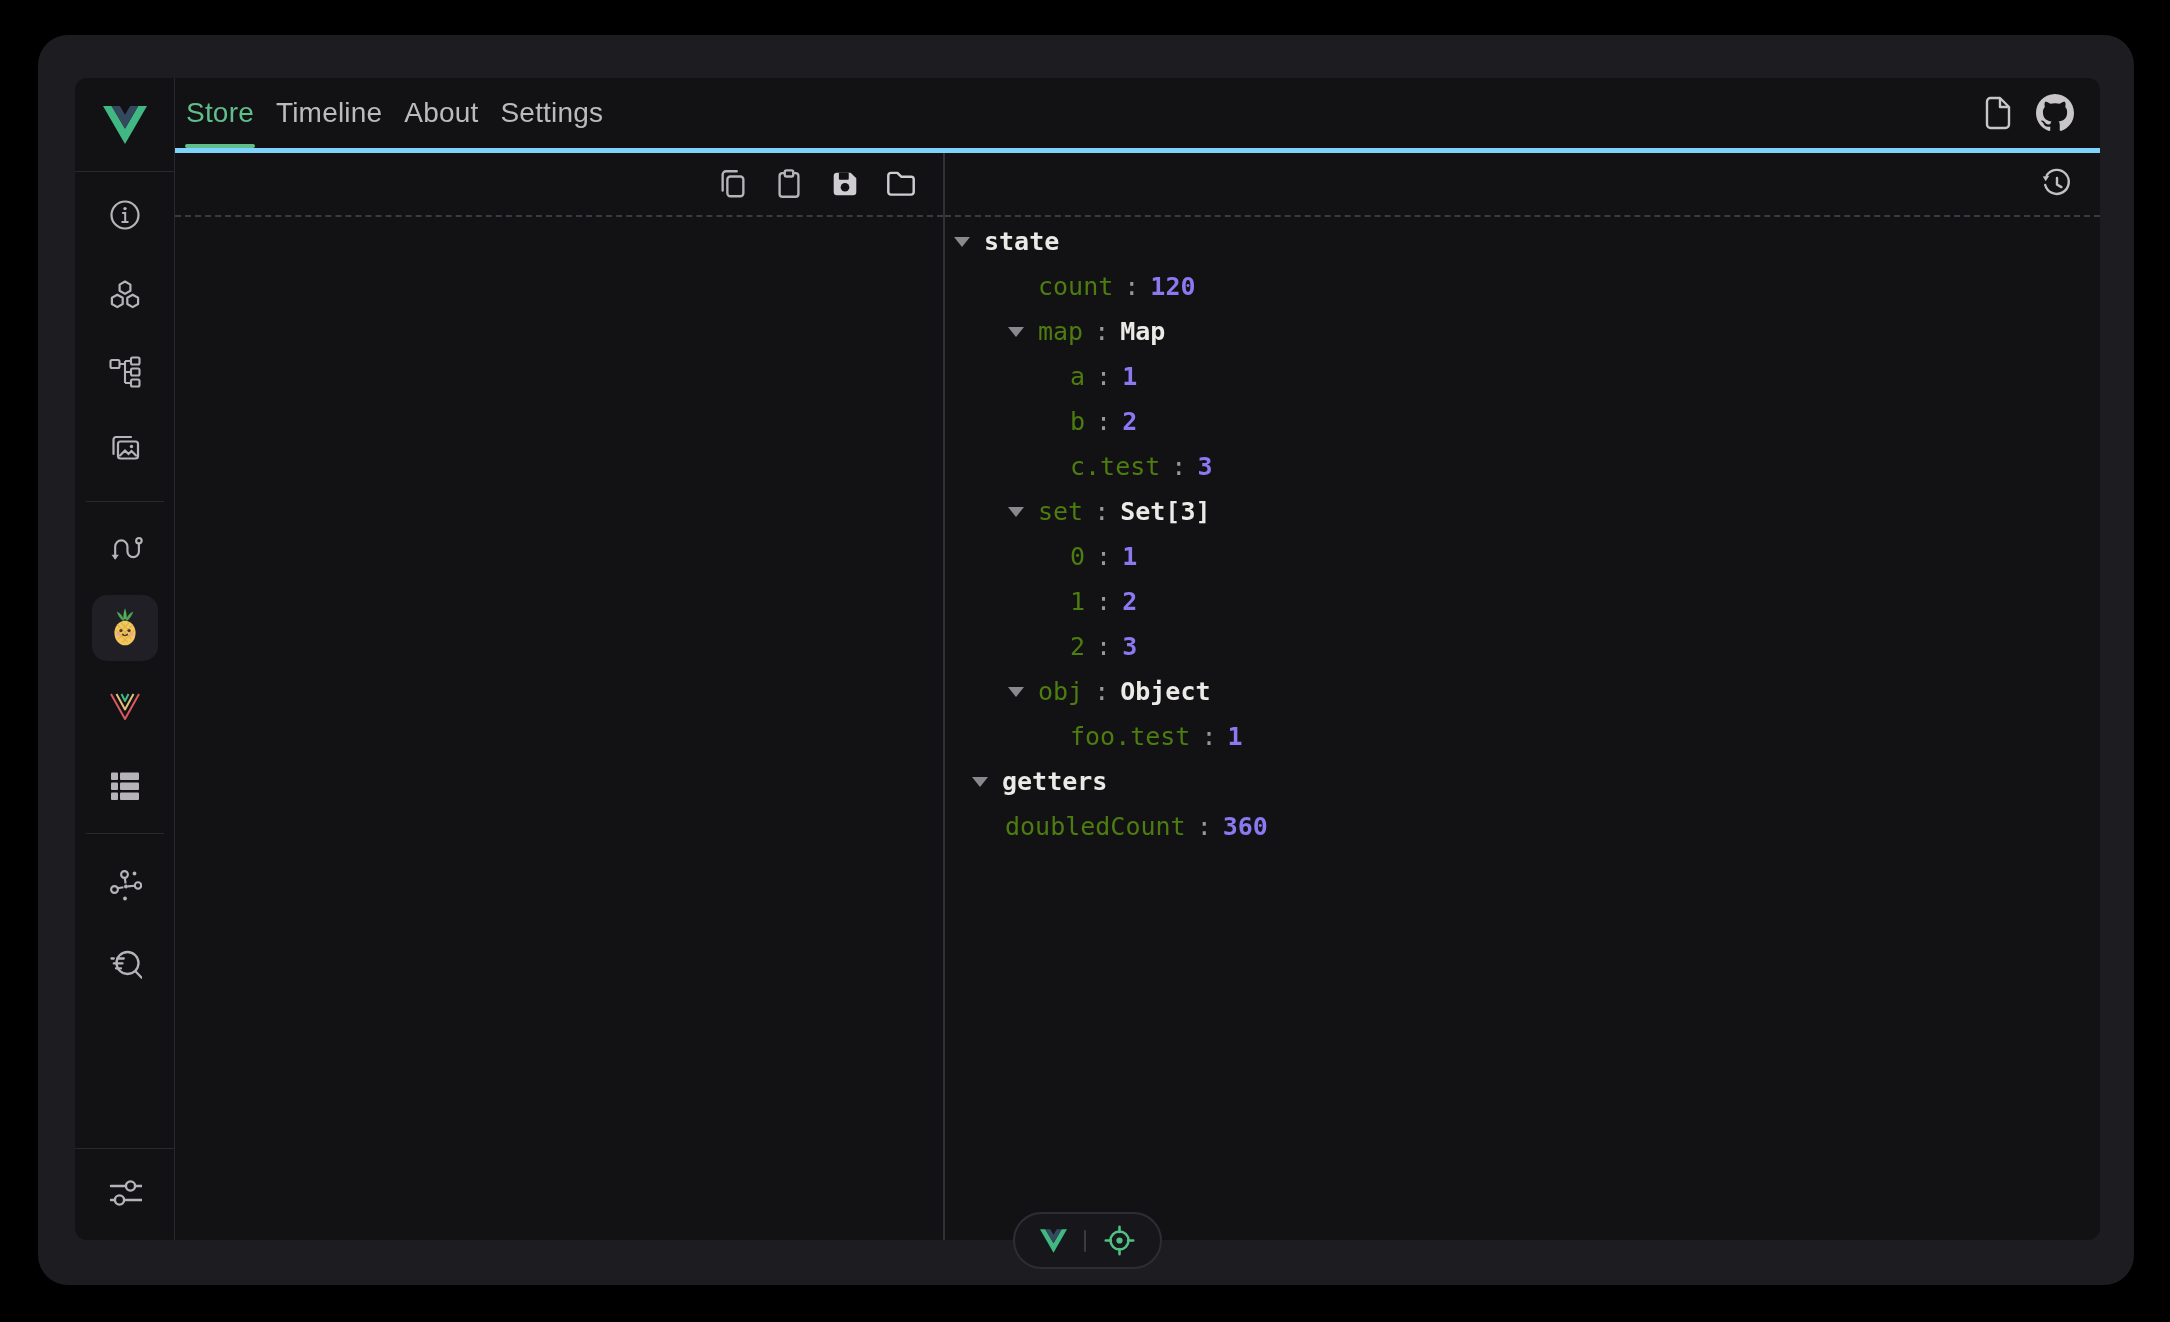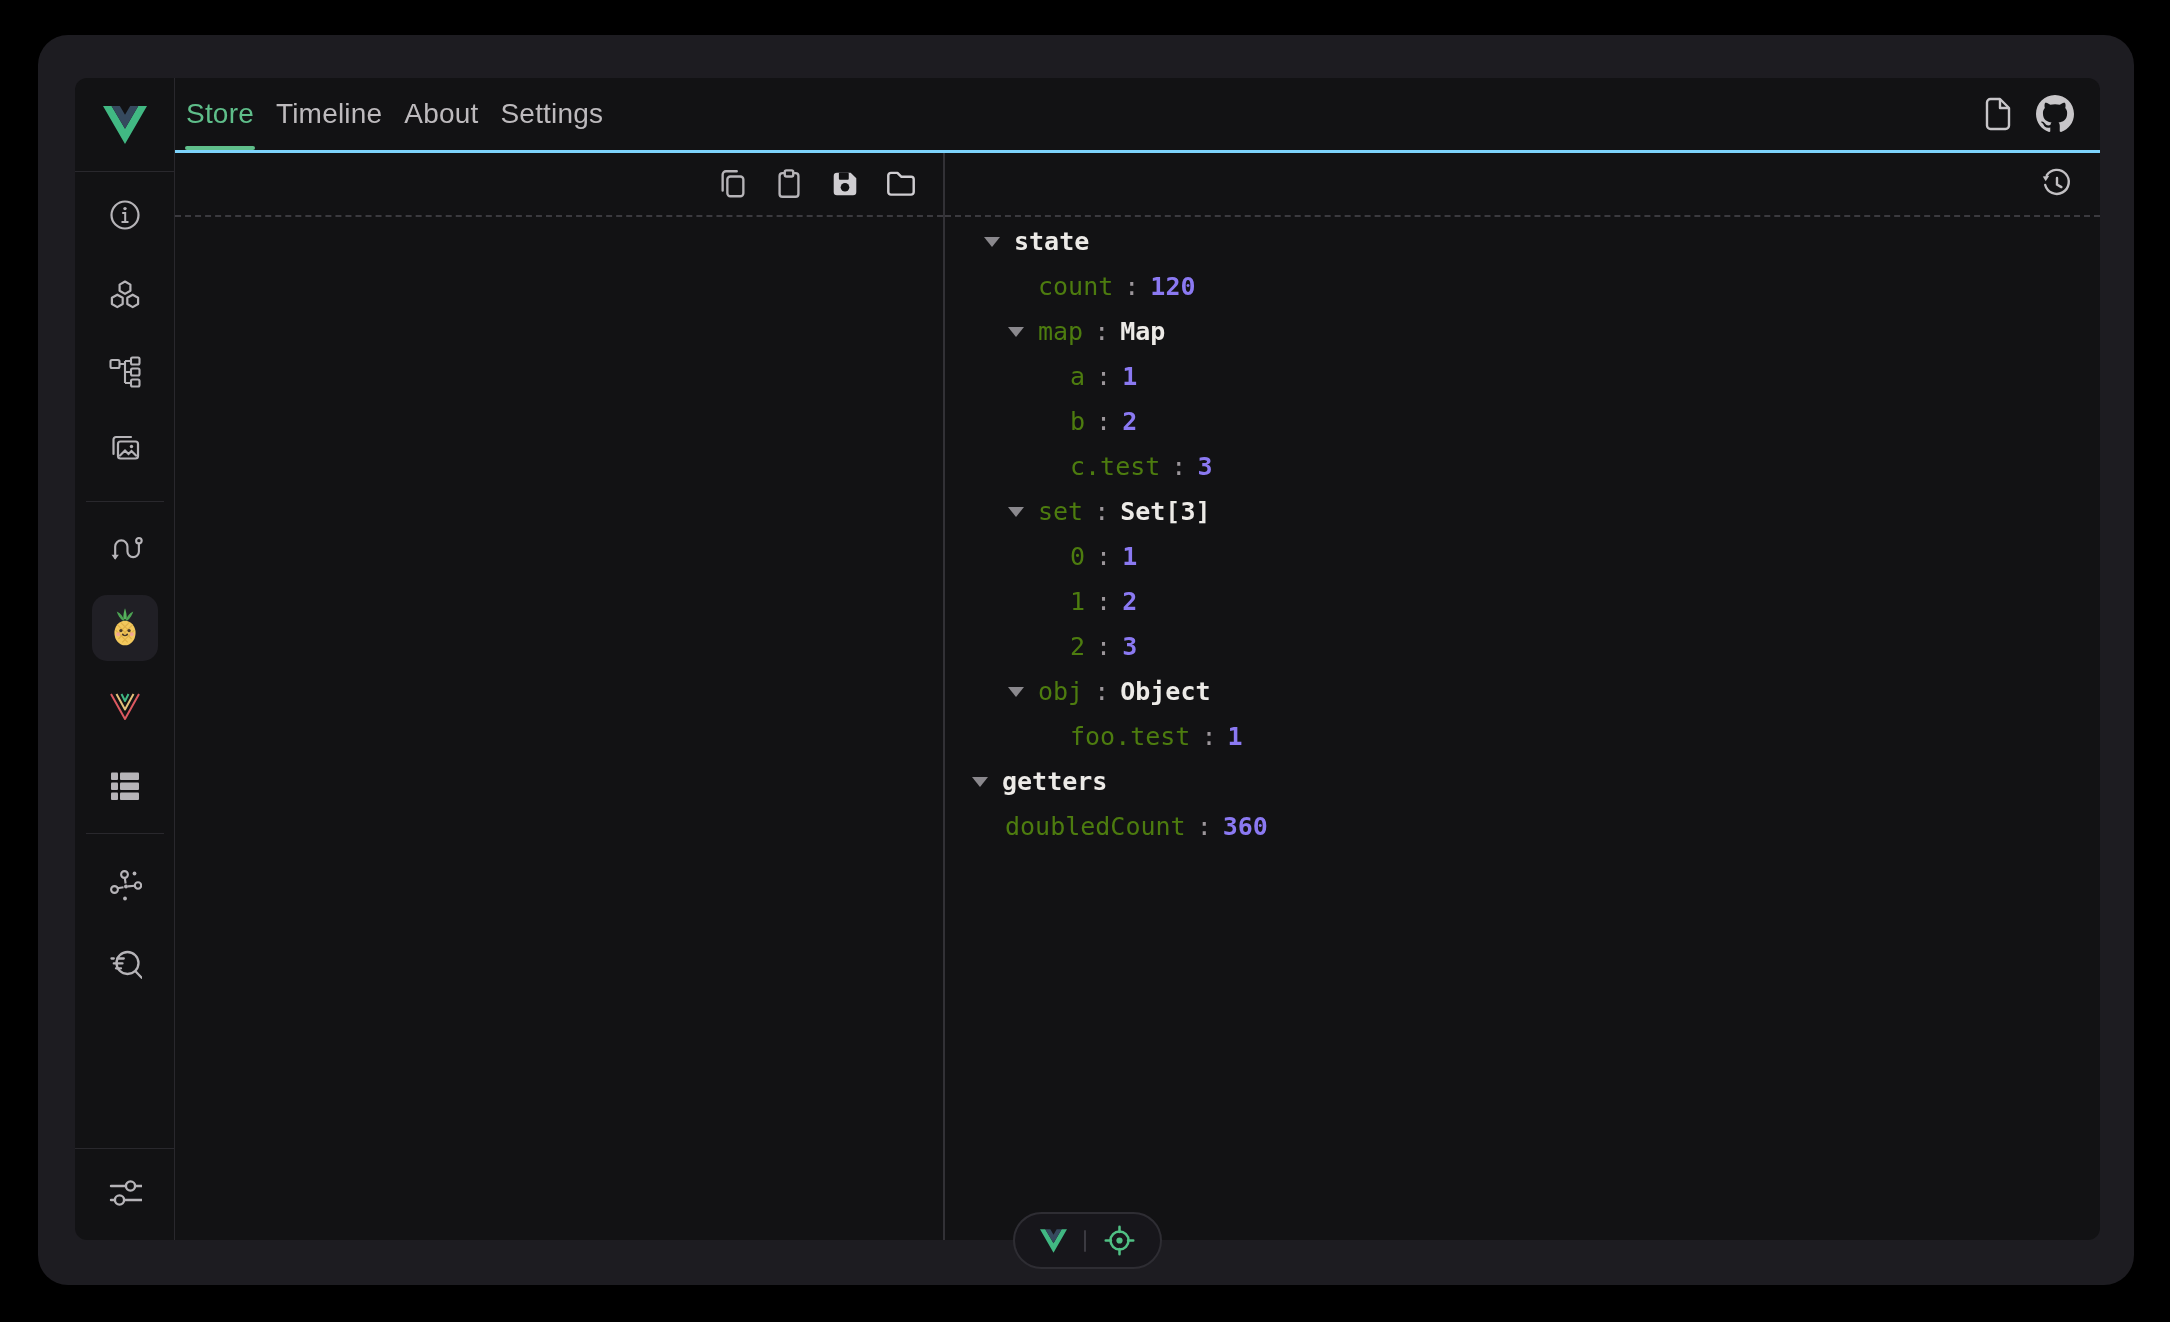--- a/index.html
+++ b/index.html
@@ -18,21 +18,21 @@
   .side-btn { position:absolute; left:50%; transform:translate(-50%,-50%); width:56px; height:56px;
               display:flex; align-items:center; justify-content:center; color:#B6B4B8;
               border-radius:12px; cursor:pointer; background:transparent; border:none; }
   .side-btn.active { background:#201F25; width:66px; height:66px; border-radius:15px; }
   .side-hr { position:absolute; left:50%; transform:translateX(-50%); width:78px; height:0;
              border-top:1px solid #29282D; }
   .side-bottom-hr { position:absolute; left:0; top:1070px; width:100%; height:0; border-top:1px solid #29282D; }
 
   
   .topbar { position:absolute; left:100px; top:0; width:1925px; height:75px;
-            border-bottom:3px solid #7dd3fc; display:flex; align-items:stretch; }
+            border-bottom:5px solid #7dd3fc; display:flex; align-items:stretch; }
   .tabs { display:flex; align-items:stretch; }
   .tab { position:relative; display:flex; align-items:center; padding:0 11px; font-size:28px;
          color:#BDBABD; cursor:pointer; letter-spacing:.2px; }
   .tab.active { color:#5FBE8A; }
   .tab.active::after { content:""; position:absolute; left:10px; right:10px; bottom:0;
                        height:4px; border-radius:2px; background:#5FBE8A; }
   .topbar-right { margin-left:auto; display:flex; align-items:center; gap:22px; padding-right:26px;
                   color:#C8C6C9; }
   .icon-btn { background:none; border:none; color:inherit; display:flex; align-items:center;
               justify-content:center; cursor:pointer; padding:0; }
@@ -262,21 +262,21 @@
         <svg width="34" height="34" viewBox="0 0 34 34" fill="none" stroke="currentColor" stroke-width="2.4" stroke-linecap="round">
           <path d="M6.8 8.2a12 12 0 1 1-1.6 9.8"></path>
           <path d="M2.8 9.5l6.5-.8-3.6 5.5z" fill="currentColor" stroke="none"></path>
           <path d="M17 11v6.5l4.4 2.6"></path>
         </svg>
       </button>
     </div>
 
 
     <section class="tree" id="tree">
-        <div class="trow" style="padding-left: 37px;">
+        <div class="trow" style="padding-left: 7px;">
     <span class="arrow-slot">
             <span class="tri"></span>
           </span>
     <span class="tkey section">state</span>
 
   </div>
         <div class="trow" style="padding-left: 61px;">
     <span class="arrow-slot" style="visibility: hidden;">
             <span class="tri"></span>
           </span>

